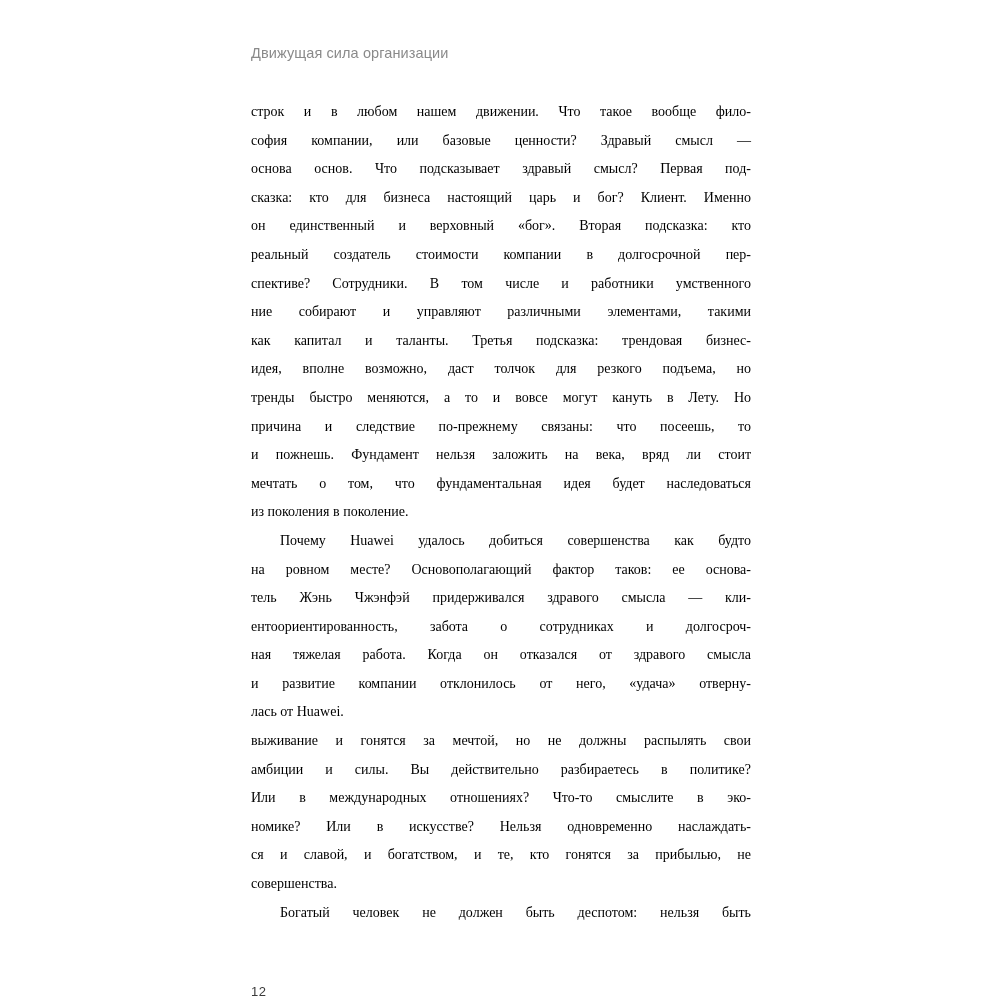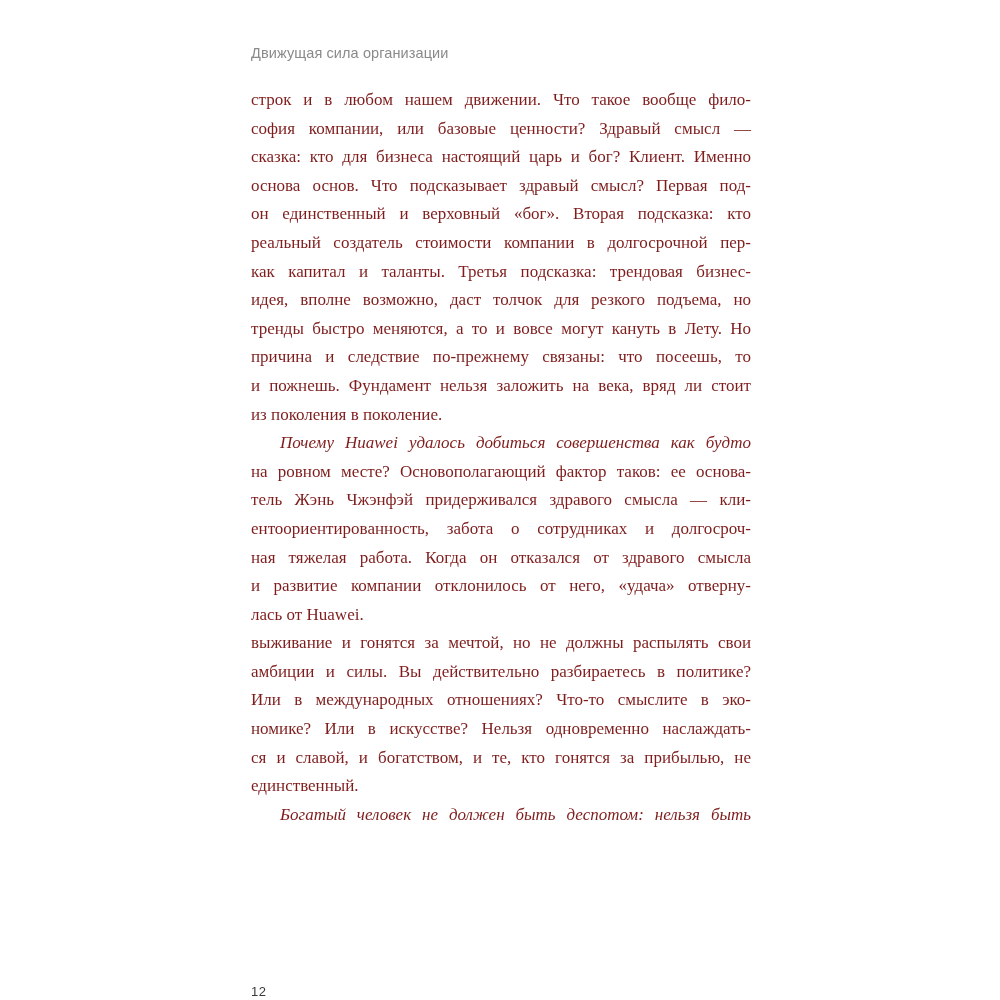--- a/index.html
+++ b/index.html
@@ -26,26 +26,26 @@
     font-size: 14.5px;
     line-height: 18px;
     letter-spacing: 0.1px;
     color: #8a8a8a;
     white-space: nowrap;
   }
 
   .text-column {
     position: absolute;
     left: 251px;
-    top: 86px;
+    top: 98px;
     width: 500px;
     font-family: "Liberation Serif", "DejaVu Serif", serif;
-    font-size: 17px;
+    font-size: 14px;
     line-height: 28.6px;
-    color: #7f1d1d;
+    color: #000000;
     text-align: justify;
     text-justify: inter-word;
     -webkit-hyphens: none;
     hyphens: none;
   }
 
   .text-column p {
     margin: 0;
     text-indent: 0;
   }
@@ -58,21 +58,20 @@
     white-space: nowrap;
   }
 
   .line.last {
     text-align-last: left;
     text-align: right;
   }
 
   .line.indent {
     text-indent: 29px;
-    font-style: italic;
   }
 
   .folio {
     position: absolute;
     left: 251px;
     top: 950px;
     font-family: "Liberation Sans", "DejaVu Sans", sans-serif;
     font-size: 13px;
     line-height: 20px;
     color: #3a3a3a;
@@ -84,47 +83,50 @@
 <body>
 
 <div class="page">
 
   <div class="running-head">Движущая сила организации</div>
 
   <div class="text-column">
       <p>
         <span class="line">строк и в любом нашем движении. Что такое вообще фило-</span>
         <span class="line">софия компании, или базовые ценности? Здравый смысл —</span>
+        <span class="line">основа основ. Что подсказывает здравый смысл? Первая под-</span>
         <span class="line">сказка: кто для бизнеса настоящий царь и бог? Клиент. Именно</span>
-        <span class="line">основа основ. Что подсказывает здравый смысл? Первая под-</span>
         <span class="line">он единственный и верховный «бог». Вторая подсказка: кто</span>
         <span class="line">реальный создатель стоимости компании в долгосрочной пер-</span>
+        <span class="line">спективе? Сотрудники. В том числе и работники умственного</span>
+        <span class="line">ние собирают и управляют различными элементами, такими</span>
         <span class="line">как капитал и таланты. Третья подсказка: трендовая бизнес-</span>
         <span class="line">идея, вполне возможно, даст толчок для резкого подъема, но</span>
         <span class="line">тренды быстро меняются, а то и вовсе могут кануть в Лету. Но</span>
         <span class="line">причина и следствие по-прежнему связаны: что посеешь, то</span>
         <span class="line">и пожнешь. Фундамент нельзя заложить на века, вряд ли стоит</span>
+        <span class="line">мечтать о том, что фундаментальная идея будет наследоваться</span>
         <span class="line last">из поколения в поколение.</span>
       </p>
       <p>
         <span class="line indent">Почему Huawei удалось добиться совершенства как будто</span>
         <span class="line">на ровном месте? Основополагающий фактор таков: ее основа-</span>
         <span class="line">тель Жэнь Чжэнфэй придерживался здравого смысла — кли-</span>
         <span class="line">ентоориентированность, забота о сотрудниках и долгосроч-</span>
         <span class="line">ная тяжелая работа. Когда он отказался от здравого смысла</span>
         <span class="line">и развитие компании отклонилось от него, «удача» отверну-</span>
         <span class="line last">лась от Huawei.</span>
       </p>
       <p>
         <span class="line">выживание и гонятся за мечтой, но не должны распылять свои</span>
         <span class="line">амбиции и силы. Вы действительно разбираетесь в политике?</span>
         <span class="line">Или в международных отношениях? Что-то смыслите в эко-</span>
         <span class="line">номике? Или в искусстве? Нельзя одновременно наслаждать-</span>
         <span class="line">ся и славой, и богатством, и те, кто гонятся за прибылью, не</span>
-        <span class="line last">единственный.</span>
+        <span class="line last">совершенства.</span>
       </p>
       <p>
         <span class="line indent">Богатый человек не должен быть деспотом: нельзя быть</span>
       </p>
     </div>
 
   <div class="folio">12</div>
 
 </div>
 

